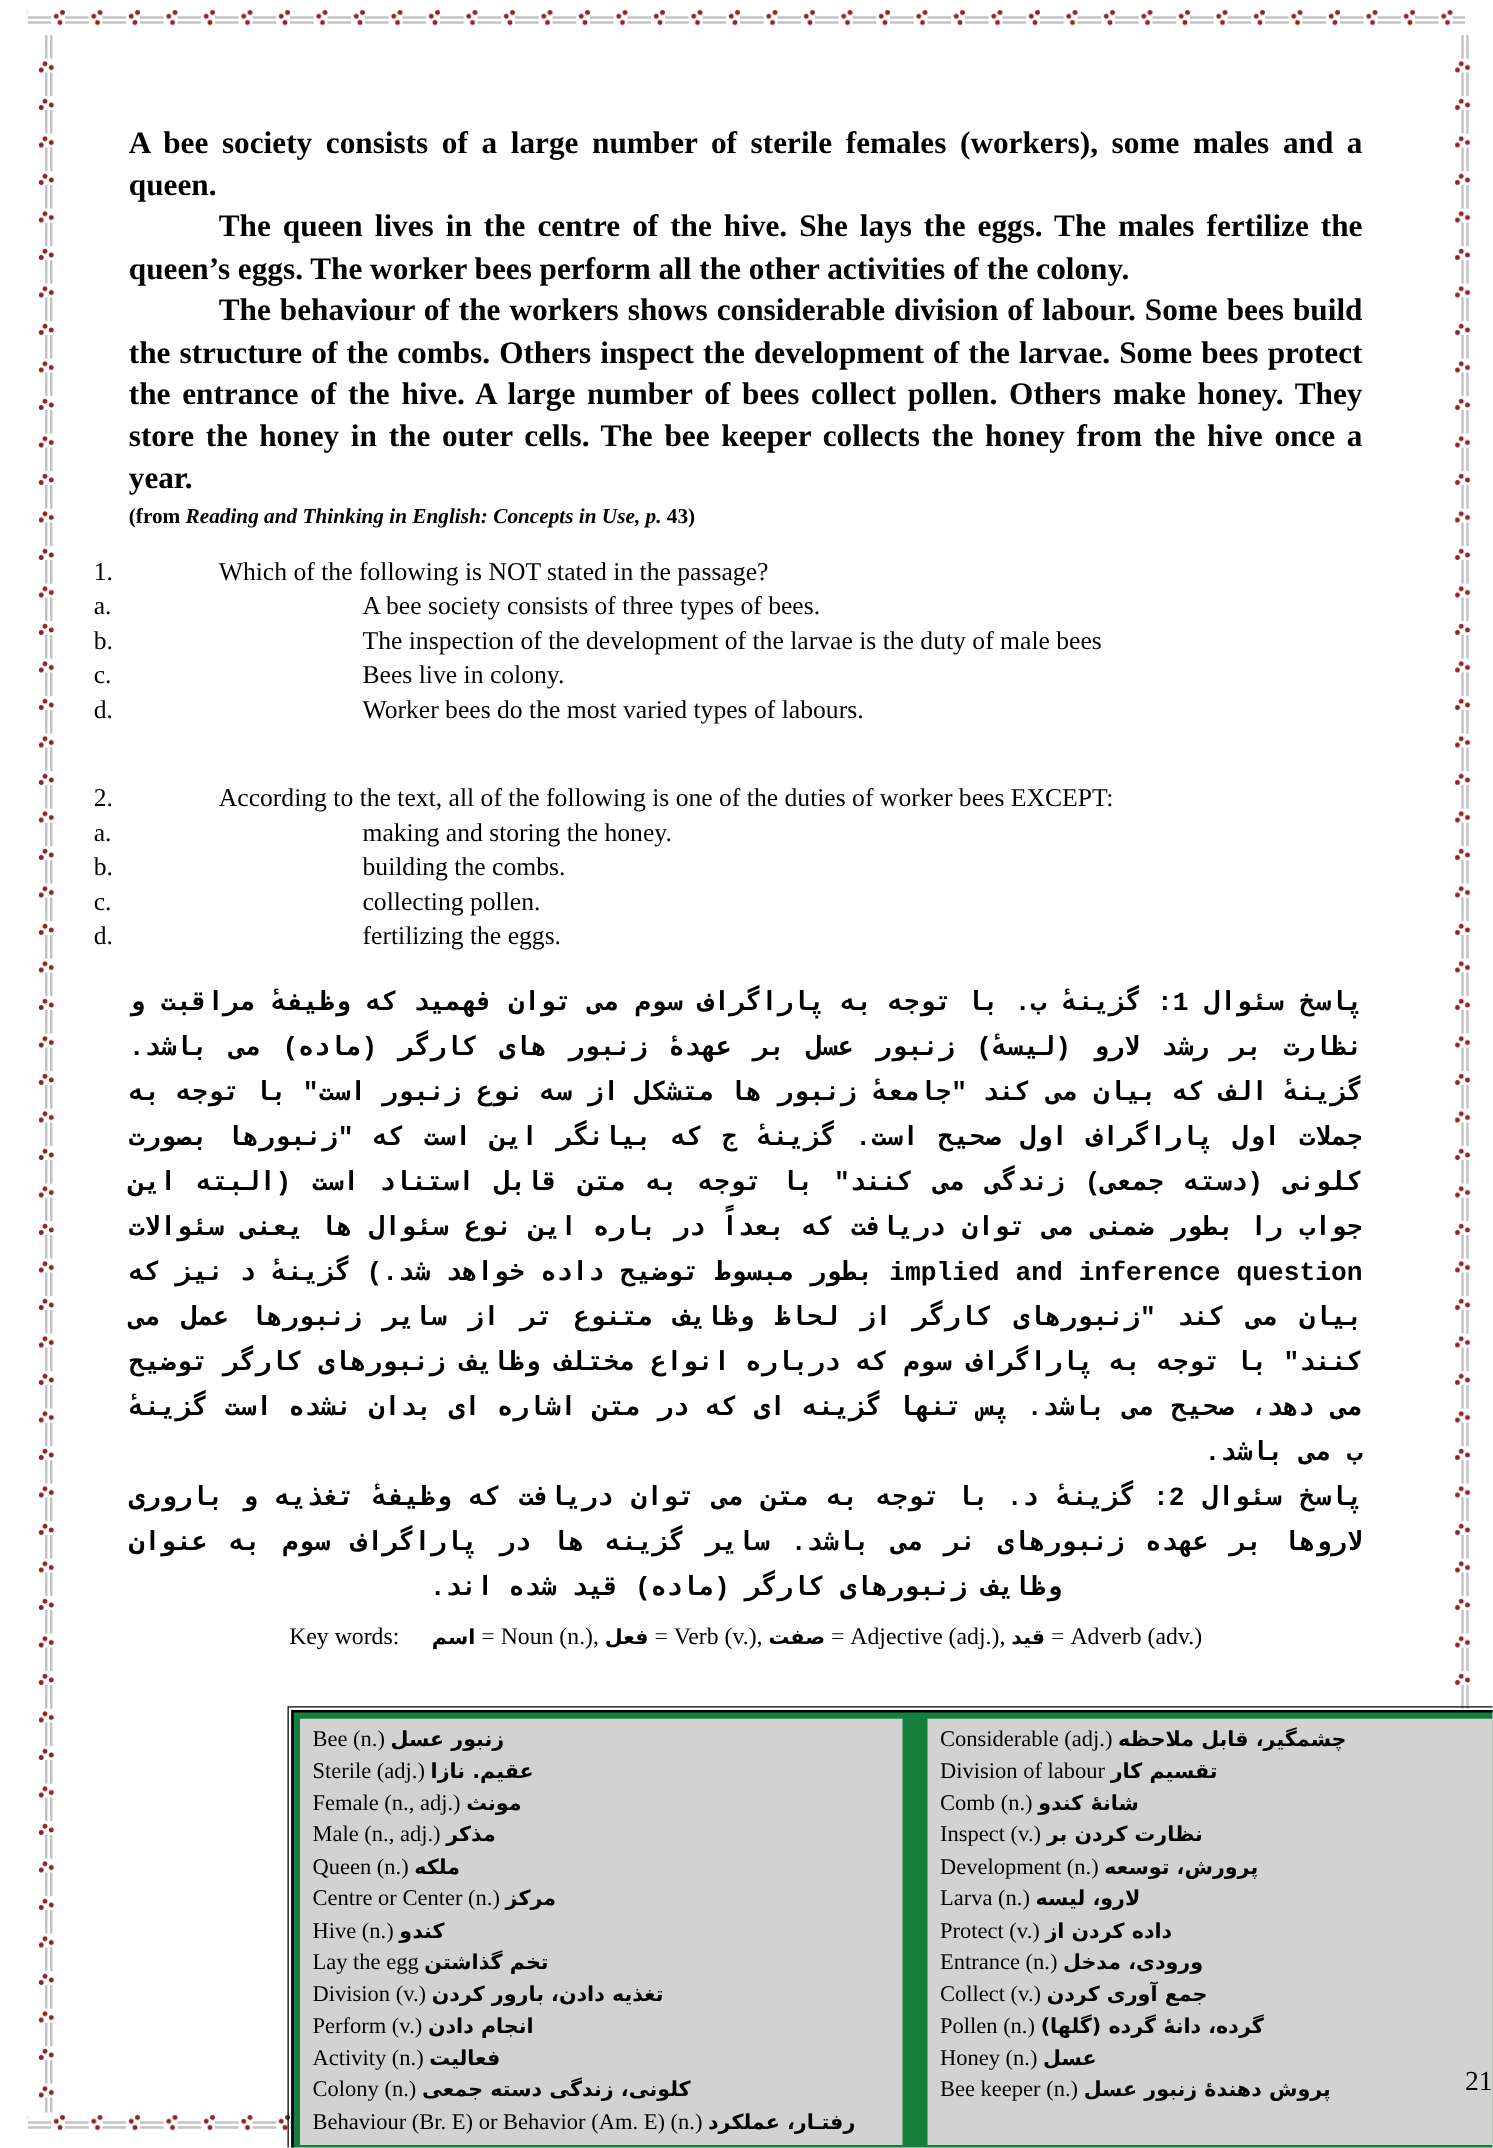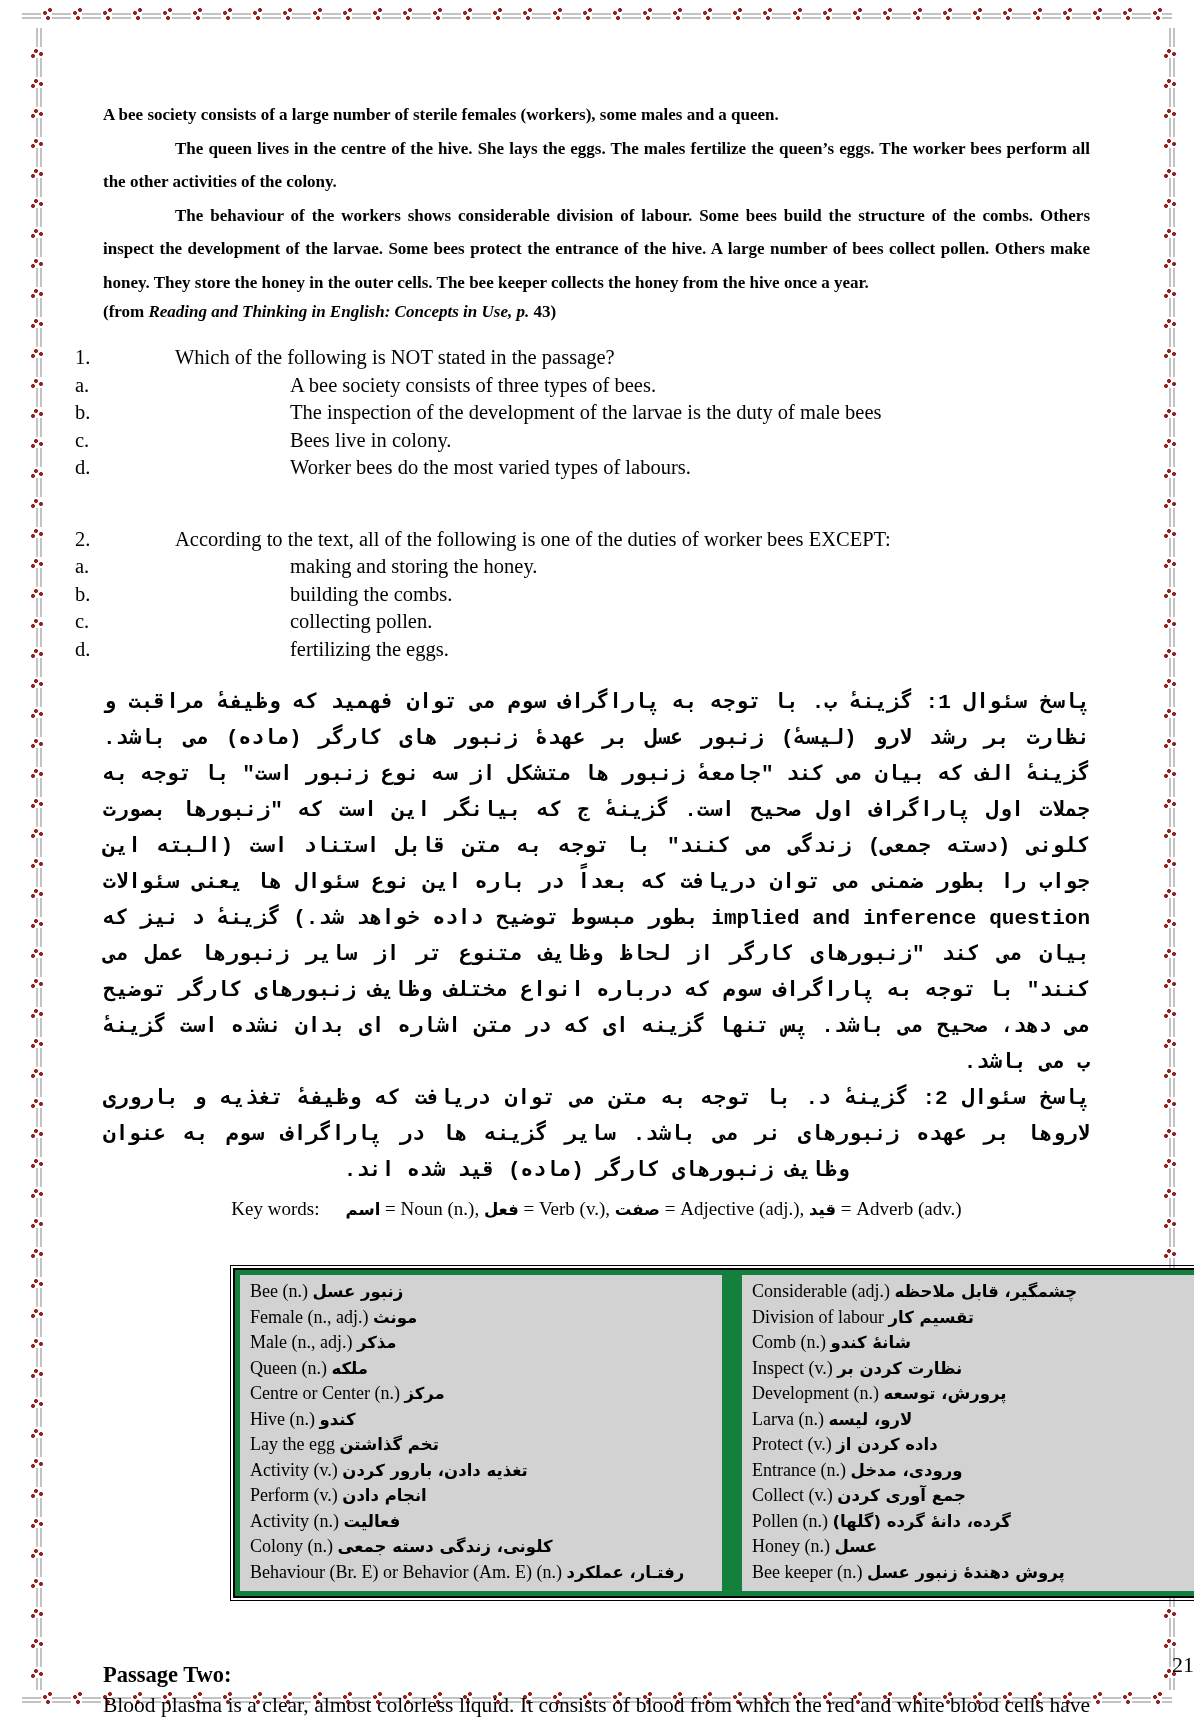--- a/index.html
+++ b/index.html
@@ -35,21 +35,21 @@
       linear-gradient(180deg,#c3c3c3 0 19px, rgba(0,0,0,0) 19px);
     background-size:24px 30px,24px 30px,24px 30px,2px 30px,2px 30px;
     background-position:0 0,0 0,0 0,8px 0,12px 0;
     background-repeat:repeat-y;
   }
   .orn-left{left:28px;} .orn-right{right:9px;}
 
   
   .content{position:absolute;left:103px;right:104px;top:98px;}
 
-  .p-bold{font-weight:bold;font-size:17px;line-height:33.5px;text-align:justify;margin:0;}
+  .p-bold{font-weight:bold;font-size:25px;line-height:33.5px;text-align:justify;margin:0;}
   .indent{text-indent:72px;}
   .source{font-size:17px;font-weight:bold;margin:3px 0 0 0;line-height:20px;}
   .source .ital{font-style:italic;}
 
   .qblock{margin-left:-28px;font-size:20.5px;line-height:27.5px;}
   .qb1{margin-top:22px;}
   .qb2{margin-top:44px;}
   .qrow{display:flex;margin:0;}
   .qnum{flex:none;width:100px;}
   .qtext{flex:1;}
@@ -166,27 +166,28 @@
   <div class="fa-block">
     <p class="fa-para">پاسخ سئوال 1: گزینهٔ ب. با توجه به پاراگراف سوم می توان فهمید که وظیفهٔ مراقبت و نظارت بر رشد لارو (لیسهٔ) زنبور عسل بر عهدهٔ زنبور های کارگر (ماده) می باشد. گزینهٔ الف که بیان می کند "جامعهٔ زنبور ها متشکل از سه نوع زنبور است" با توجه به جملات اول پاراگراف اول صحیح است. گزینهٔ ج که بیانگر این است که "زنبورها بصورت کلونی (دسته جمعی) زندگی می کنند" با توجه به متن قابل استناد است (البته این جواب را بطور ضمنی می توان دریافت که بعداً در باره این نوع سئوال ها یعنی سئوالات implied and inference question بطور مبسوط توضیح داده خواهد شد.) گزینهٔ د نیز که بیان می کند "زنبورهای کارگر از لحاظ وظایف متنوع تر از سایر زنبورها عمل می کنند" با توجه به پاراگراف سوم که درباره انواع مختلف وظایف زنبورهای کارگر توضیح می دهد، صحیح می باشد. پس تنها گزینه ای که در متن اشاره ای بدان نشده است گزینهٔ ب می باشد.</p>
     <p class="fa-para center-last">پاسخ سئوال 2: گزینهٔ د. با توجه به متن می توان دریافت که وظیفهٔ تغذیه و باروری لاروها بر عهده زنبورهای نر می باشد. سایر گزینه ها در پاراگراف سوم به عنوان وظایف زنبورهای کارگر (ماده) قید شده اند.</p>
   </div>
 
   <p class="keywords"><span class="kw-label">Key words:</span><span class="fa" dir="rtl">اسم</span><span> = Noun (n.), </span><span class="fa" dir="rtl">فعل</span><span> = Verb (v.), </span><span class="fa" dir="rtl">صفت</span><span> = Adjective (adj.), </span><span class="fa" dir="rtl">قید</span><span> = Adverb (adv.)</span></p>
 
   <div class="vocab-wrap">
     <div class="vocab-col">
       <p class="vocab-row"><span>Bee (n.)</span> <span class="fa" dir="rtl">زنبور عسل</span></p>
+      <p class="vocab-row"><span>Sterile (adj.)</span> <span class="fa" dir="rtl">عقیم. نازا</span></p>
       <p class="vocab-row"><span>Female (n., adj.)</span> <span class="fa" dir="rtl">مونث</span></p>
       <p class="vocab-row"><span>Male (n., adj.)</span> <span class="fa" dir="rtl">مذکر</span></p>
       <p class="vocab-row"><span>Queen (n.)</span> <span class="fa" dir="rtl">ملکه</span></p>
       <p class="vocab-row"><span>Centre or Center (n.)</span> <span class="fa" dir="rtl">مرکز</span></p>
       <p class="vocab-row"><span>Hive (n.)</span> <span class="fa" dir="rtl">کندو</span></p>
       <p class="vocab-row"><span>Lay the egg</span> <span class="fa" dir="rtl">تخم گذاشتن</span></p>
-      <p class="vocab-row"><span>Activity (v.)</span> <span class="fa" dir="rtl">تغذیه دادن، بارور کردن</span></p>
+      <p class="vocab-row"><span>Division (v.)</span> <span class="fa" dir="rtl">تغذیه دادن، بارور کردن</span></p>
       <p class="vocab-row"><span>Perform (v.)</span> <span class="fa" dir="rtl">انجام دادن</span></p>
       <p class="vocab-row"><span>Activity (n.)</span> <span class="fa" dir="rtl">فعالیت</span></p>
       <p class="vocab-row"><span>Colony (n.)</span> <span class="fa" dir="rtl">کلونی، زندگی دسته جمعی</span></p>
       <p class="vocab-row"><span>Behaviour (Br. E) or Behavior (Am. E) (n.)</span> <span class="fa" dir="rtl">رفتـار، عملکرد</span></p>
     </div>
     <div class="vocab-col">
       <p class="vocab-row"><span>Considerable (adj.)</span> <span class="fa" dir="rtl">چشمگیر، قابل ملاحظه</span></p>
       <p class="vocab-row"><span>Division of labour</span> <span class="fa" dir="rtl">تقسیم کار</span></p>
       <p class="vocab-row"><span>Comb (n.)</span> <span class="fa" dir="rtl">شانهٔ کندو</span></p>
       <p class="vocab-row"><span>Inspect (v.)</span> <span class="fa" dir="rtl">نظارت کردن بر</span></p>

